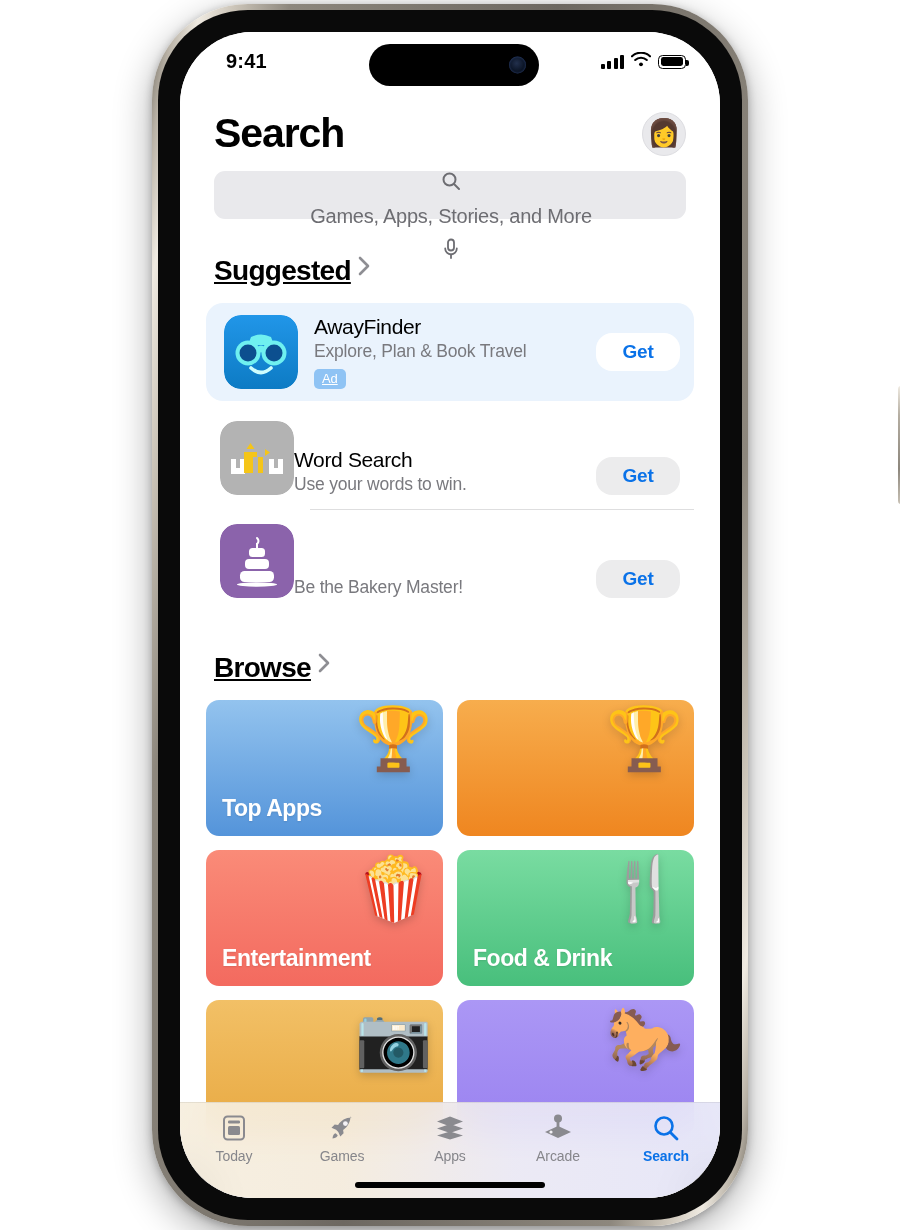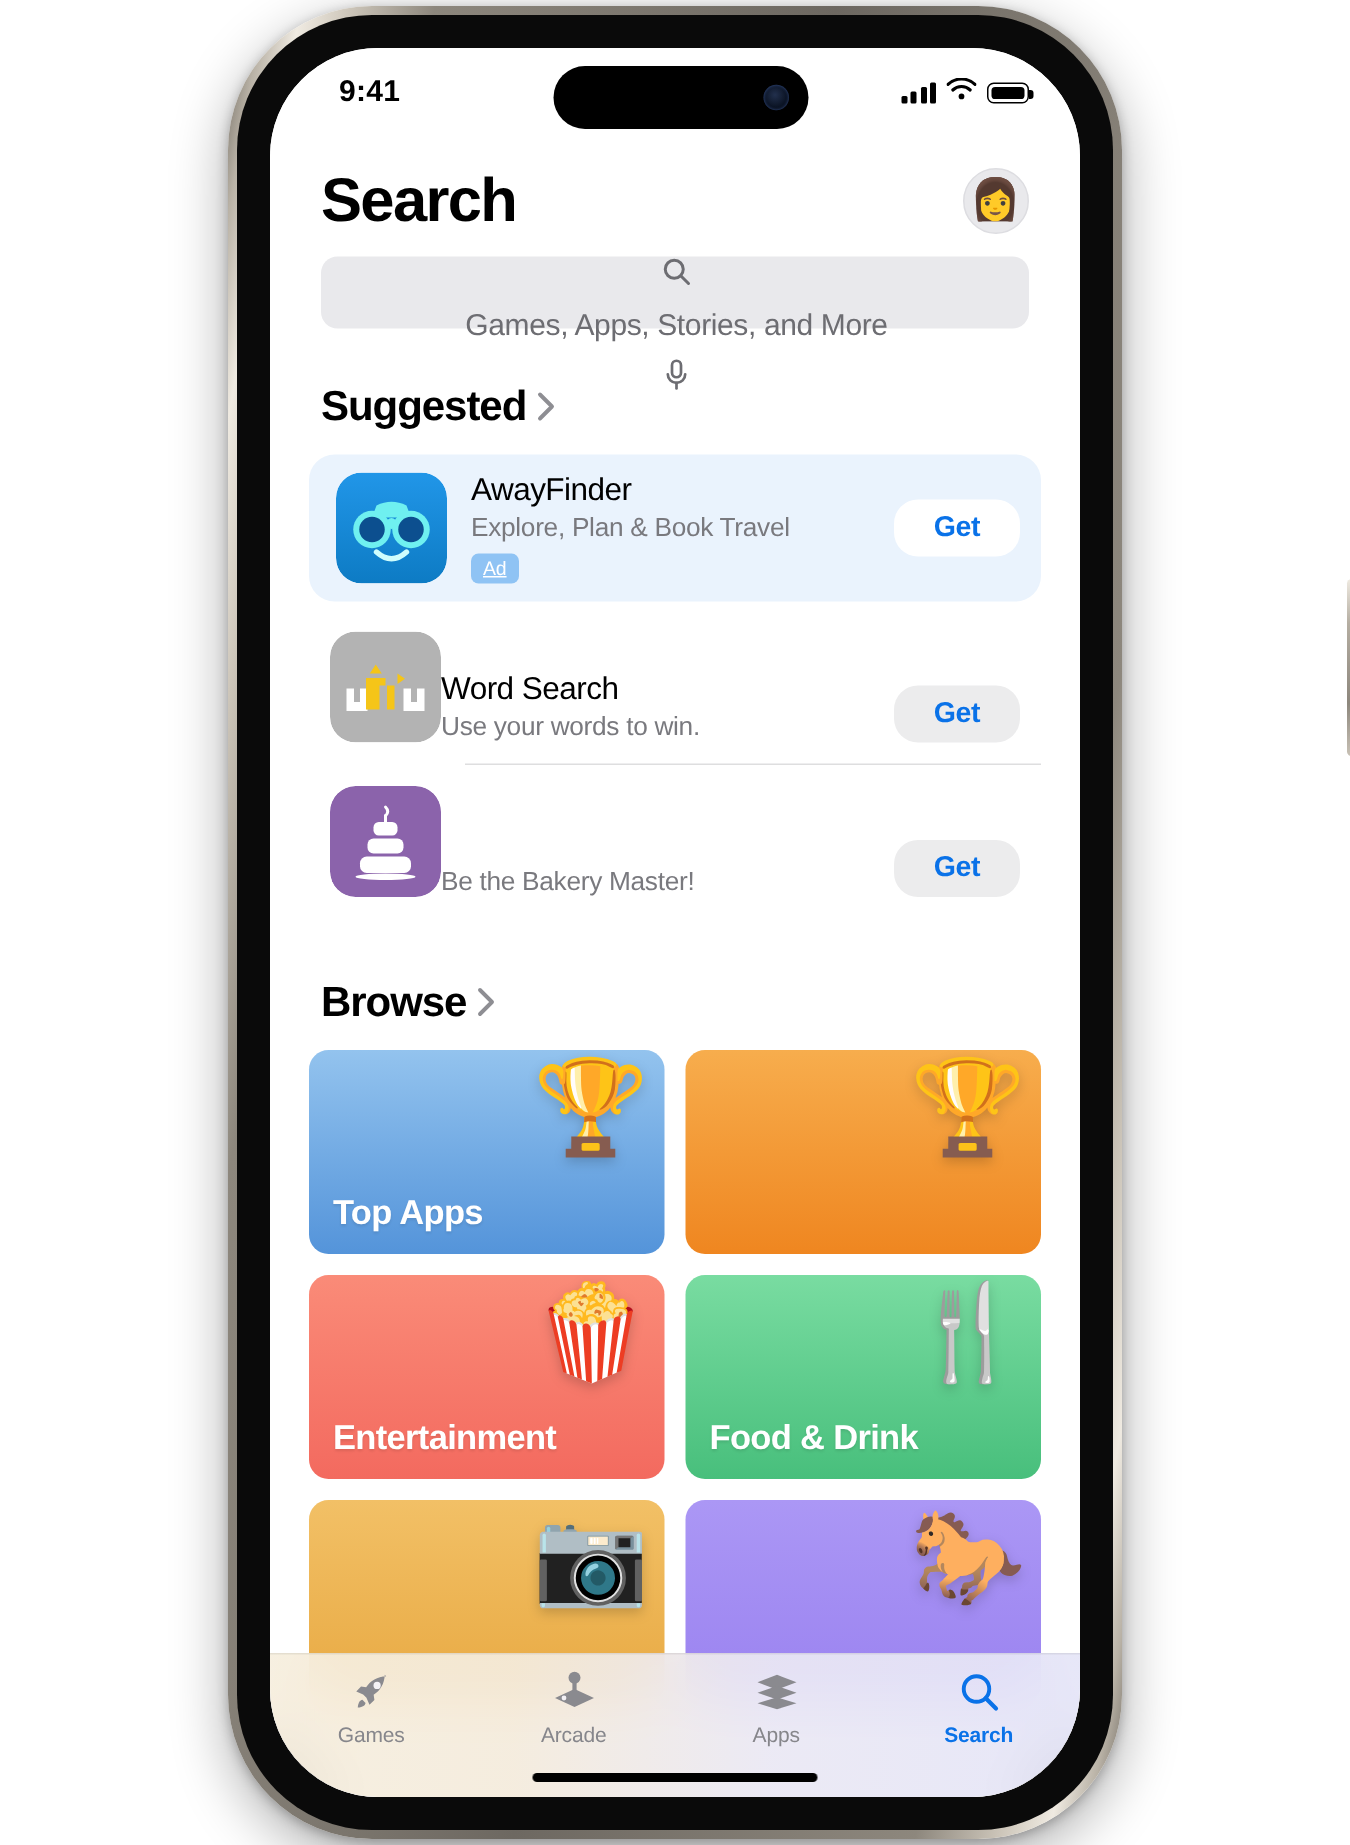--- a/index.html
+++ b/index.html
@@ -105,22 +105,22 @@
   }
 
   .searchfield {
     margin: 0 34px; height: 48px; border-radius: 11px;
     background: #e9e9ec; display: flex; align-items: center;
     padding: 0 13px 0 15px; gap: 10px; flex-direction: column;
   }
   .sf-text { flex: 1; font-size: 20px; color: #6d6d72; letter-spacing: -.25px; }
 
   .sec-head {
-    display: flex; align-items: flex-end; gap: 7px;
-    padding: 0 34px; margin-top: 36px; margin-bottom: 16px;
+    display: flex; align-items: flex-start; gap: 7px;
+    padding: 0 34px; margin-top: 36px; margin-bottom: 16px; text-decoration: underline;
   }
   .sec-title { font-size: 28px; font-weight: bold; color: #000; letter-spacing: -.7px; }
 
   
   .ad-card {
     margin: 0 26px; background: #eaf3fd; border-radius: 17px;
     padding: 12px 14px 12px 18px;
   }
   .app-row { display: flex; align-items: center; gap: 16px; }
   .app-icon {
@@ -338,55 +338,65 @@
               <div class="tile" style="background:linear-gradient(180deg,#ab97f5 0%,#9a82f0 100%);">
                 <span class="tile-art">🐎</span>
                 <span class="tile-label"></span>
               </div>
             </div>
 
           </div>
         </div>
 
         <div class="tabbar">
+          <div class="tab">
+            <span class="tab-ico">
+              <svg width="26" height="28" viewBox="0 0 26 28">
+                <rect x="3" y="2.5" width="20" height="23" rx="3.5" fill="none" stroke="#8a8a8f" stroke-width="2"></rect>
+                <rect x="7" y="6.5" width="12" height="3" rx="1.2" fill="#8a8a8f"></rect>
+                <rect x="7" y="12" width="12" height="9" rx="1.5" fill="#8a8a8f"></rect>
+              </svg>
+            </span>
+            <span class="tab-label">Today</span>
+          </div>
 
           <div class="tab">
             <span class="tab-ico">
               <svg width="28" height="28" viewBox="0 0 28 28">
                 <path d="M23.5 3.5c-6 .2-10.5 3-13.4 7.4l-3.4-.5-3.2 3.3 4.6 2 2.2 2.2 2 4.6 3.3-3.2-.5-3.4c4.4-2.9 7.2-7.4 7.4-13.4z" fill="#8a8a8f"></path>
                 <circle cx="17.4" cy="9.6" r="2.4" fill="#f4f2f6"></circle>
                 <path d="M7.6 19.2c-1.6.3-2.8 1.7-3.1 5.2 3.5-.3 4.9-1.5 5.2-3.1z" fill="#8a8a8f"></path>
               </svg>
             </span>
             <span class="tab-label">Games</span>
+          </div>
+
+          <div class="tab">
+            <span class="tab-ico">
+              <svg width="30" height="26" viewBox="0 0 30 26">
+                <path d="M15 1.5 28 6.5 15 11.5 2 6.5z" fill="#8a8a8f"></path>
+                <path d="M15 9 28 13.5 15 18 2 13.5z" fill="#8a8a8f"></path>
+                <path d="M15 16.5 28 20.5 15 24.5 2 20.5z" fill="#8a8a8f"></path>
+              </svg>
+            </span>
+            <span class="tab-label">Apps</span>
           </div>
 
           <div class="tab">
             <span class="tab-ico">
               <svg width="30" height="28" viewBox="0 0 30 28">
                 <circle cx="15" cy="4.5" r="4" fill="#8a8a8f"></circle>
                 <rect x="13.6" y="7" width="2.8" height="9" fill="#8a8a8f"></rect>
                 <path d="M15 12 28 18 15 24 2 18z" fill="#8a8a8f"></path>
                 <circle cx="8" cy="18" r="1.6" fill="#f2f0f5"></circle>
               </svg>
             </span>
             <span class="tab-label">Arcade</span>
           </div>
 
-          <div class="tab">
-            <span class="tab-ico">
-              <svg width="30" height="26" viewBox="0 0 30 26">
-                <path d="M15 1.5 28 6.5 15 11.5 2 6.5z" fill="#8a8a8f"></path>
-                <path d="M15 9 28 13.5 15 18 2 13.5z" fill="#8a8a8f"></path>
-                <path d="M15 16.5 28 20.5 15 24.5 2 20.5z" fill="#8a8a8f"></path>
-              </svg>
-            </span>
-            <span class="tab-label">Apps</span>
-          </div>
-
           <div class="tab active">
             <span class="tab-ico">
               <svg width="28" height="28" viewBox="0 0 28 28">
                 <circle cx="12" cy="12" r="8.5" fill="none" stroke="#0a72e8" stroke-width="2.6"></circle>
                 <line x1="18.2" y1="18.2" x2="25" y2="25" stroke="#0a72e8" stroke-width="2.8" stroke-linecap="round"></line>
               </svg>
             </span>
             <span class="tab-label">Search</span>
           </div>
         </div>

